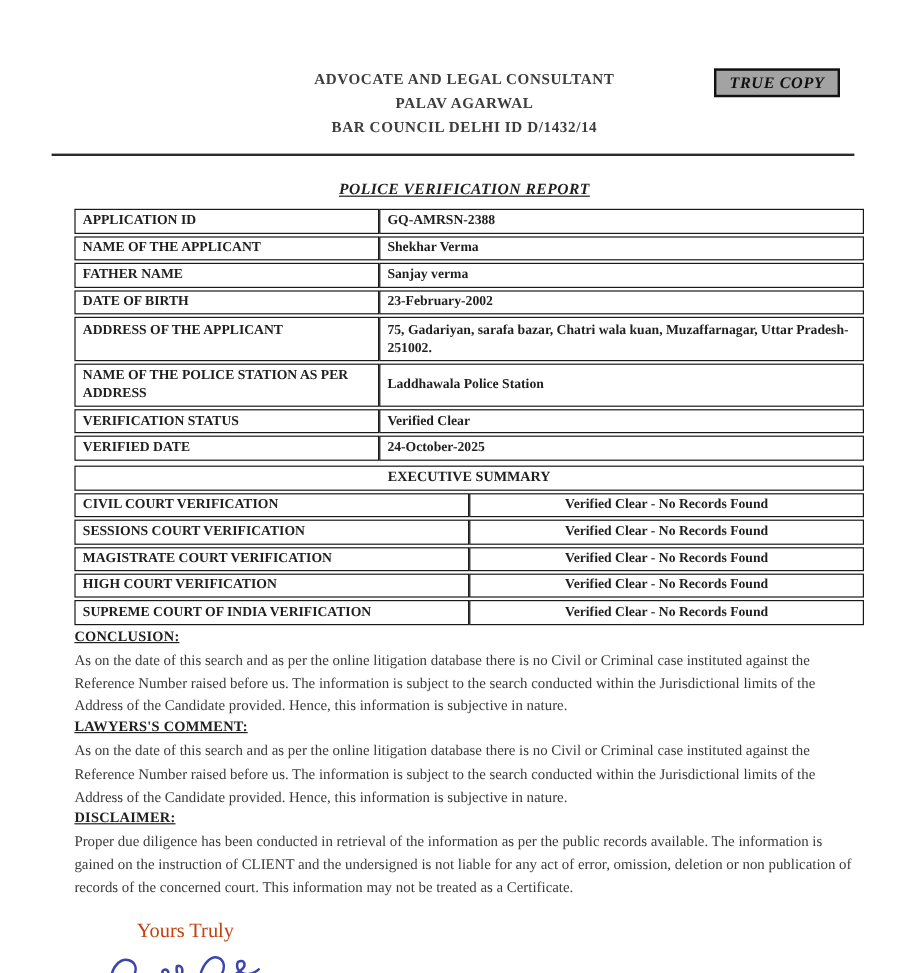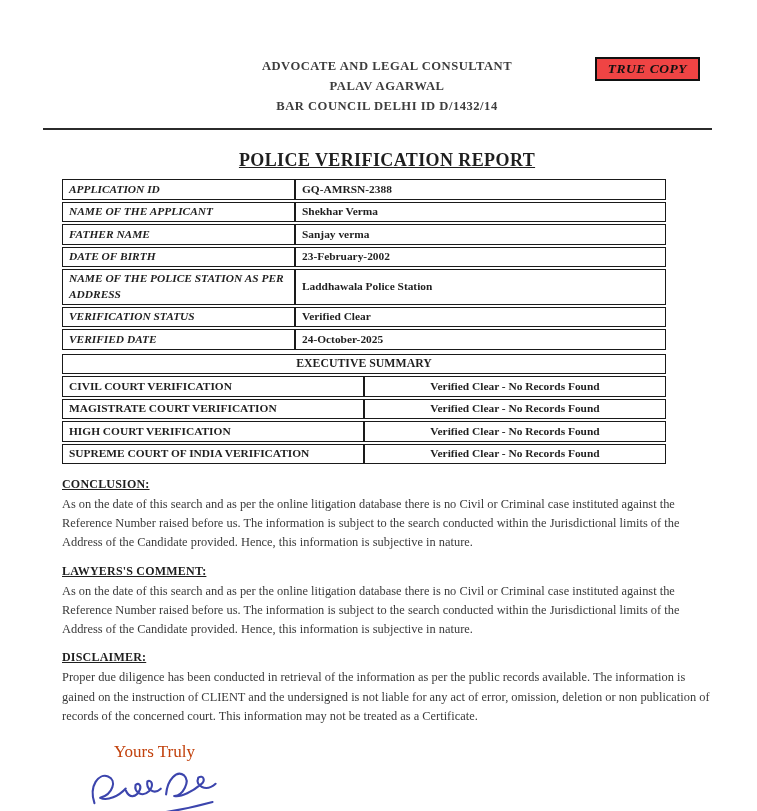--- a/index.html
+++ b/index.html
@@ -11,40 +11,40 @@
     color: #2e2e2e;
   }
   .page { position: relative; width: 757px; height: 811px; padding: 56px 45px 18px 62px; }
 
   .stamp {
     position: absolute; top: 57px; right: 57px;
     border: 2px solid #111;
     padding: 2px 11px;
     font-weight: bold; font-style: italic;
     font-size: 13.5px; letter-spacing: .5px; color: #111;
-    background: #ef4444;
+    background: #a3a3a3;
   }
 
   .letterhead { text-align: center; font-weight: bold; color: #3d3d3d; font-size: 12.6px; line-height: 1.6; letter-spacing: .5px; }
 
   .rule { border: none; border-top: 2px solid #2b2b2b; margin: 12px 0 8px -19px; }
 
-  .doc-title { text-align: center; font-weight: bold; font-size: 18px; text-decoration: underline; letter-spacing: .4px; color: #1f1f1f; margin: 20px 0 6px; }
+  .doc-title { text-align: center; font-weight: bold; font-size: 13px; text-decoration: underline; letter-spacing: .4px; color: #1f1f1f; margin: 20px 0 6px; font-style: italic; }
 
-  table.grid { width: 604px; border-collapse: separate; border-spacing: 0 2px; font-size: 11.4px; color: #1f1f1f; table-layout: fixed; }
+  table.grid { width: 658px; border-collapse: separate; border-spacing: 0 2px; font-size: 11.4px; color: #1f1f1f; table-layout: fixed; }
   table.grid td { border: 1px solid #1a1a1a; padding: 1.5px 6px; font-weight: bold; vertical-align: middle; line-height: 1.35; }
-  .details td.lbl { width: 211px; font-style: italic; }
+  .details td.lbl { width: 211px; }
   .details td.val { width: 336px; }
   .details tr.addr td { height: 36px; vertical-align: top; padding-top: 3px; }
   .details tr.tall td { height: 32px; }
   .summary td.lbl { width: 248px; }
   .summary td.val { width: 410px; text-align: center; }
   .summary td.sum-head { text-align: center; font-size: 11.8px; }
 
-  .section { margin-top: 11px; }
+  .section { }
   .sec-head { font-weight: bold; font-size: 12px; text-decoration: underline; color: #1f1f1f; letter-spacing: .2px; }
   .sec-body { margin-top: 3px; font-size: 12.4px; line-height: 1.55; color: #3a3a3a; width: 652px; }
 
   .closing { margin: 16px 0 0 52px; font-size: 17px; color: #c2410c; }
   .signature { margin: 2px 0 0 18px; }
 </style>
 </head>
 <body>
 
 <div class="page">
@@ -72,20 +72,24 @@
       <td class="val">Shekhar Verma</td>
     </tr>
     <tr>
       <td class="lbl">FATHER NAME</td>
       <td class="val">Sanjay verma</td>
     </tr>
     <tr>
       <td class="lbl">DATE OF BIRTH</td>
       <td class="val">23-February-2002</td>
     </tr>
+    <tr class="addr">
+      <td class="lbl">ADDRESS OF THE APPLICANT</td>
+      <td class="val">75, Gadariyan, sarafa bazar, Chatri wala kuan, Muzaffarnagar, Uttar Pradesh-251002.</td>
+    </tr>
     <tr class="tall">
       <td class="lbl">NAME OF THE POLICE STATION AS PER ADDRESS</td>
       <td class="val">Laddhawala Police Station</td>
     </tr>
     <tr>
       <td class="lbl">VERIFICATION STATUS</td>
       <td class="val">Verified Clear</td>
     </tr>
     <tr>
       <td class="lbl">VERIFIED DATE</td>
@@ -94,20 +98,24 @@
   </tbody>
     </table>
 
   <table class="grid summary">
     <tbody>
         <tr>
       <td class="sum-head" colspan="2">EXECUTIVE SUMMARY</td>
     </tr>
     <tr>
       <td class="lbl">CIVIL COURT VERIFICATION</td>
+      <td class="val">Verified Clear - No Records Found</td>
+    </tr>
+    <tr>
+      <td class="lbl">SESSIONS COURT VERIFICATION</td>
       <td class="val">Verified Clear - No Records Found</td>
     </tr>
     <tr>
       <td class="lbl">MAGISTRATE COURT VERIFICATION</td>
       <td class="val">Verified Clear - No Records Found</td>
     </tr>
     <tr>
       <td class="lbl">HIGH COURT VERIFICATION</td>
       <td class="val">Verified Clear - No Records Found</td>
     </tr>

